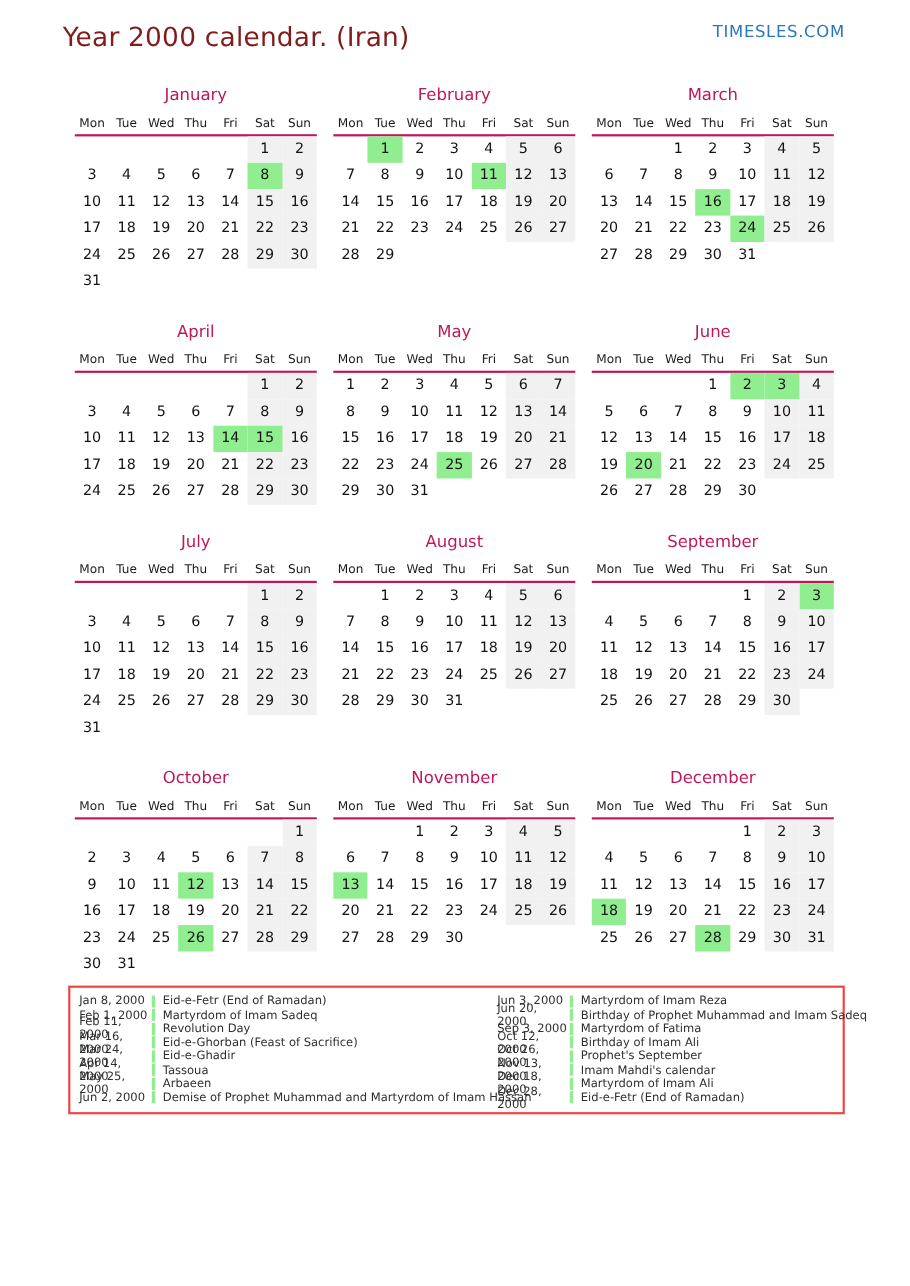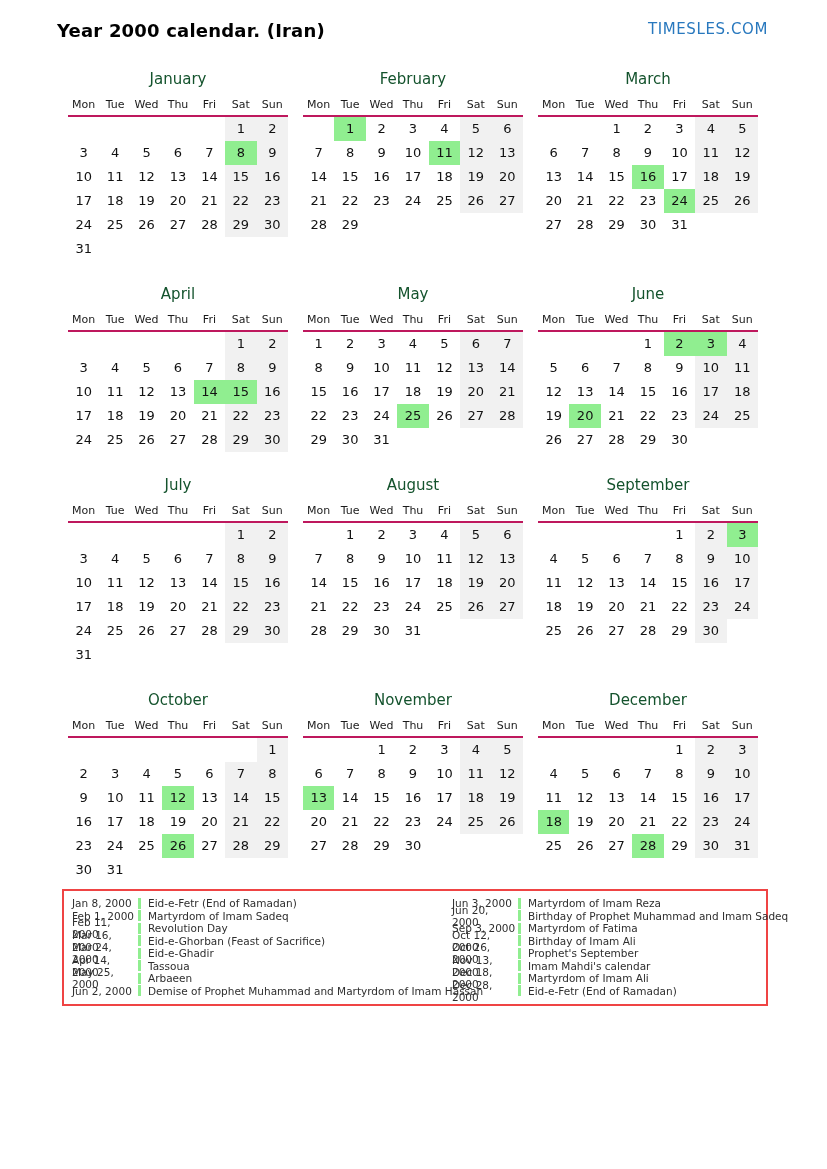--- a/index.html
+++ b/index.html
@@ -1,30 +1,30 @@
 <!DOCTYPE html>
 <html><head>
 <meta charset="utf-8">
 <style>
   html,body { margin:0; padding:0; background:#ffffff; }
   body { width:827px; height:1169px; font-family:"DejaVu Sans","Liberation Sans",sans-serif; }
   .page { position:relative; width:827px; height:1169px; overflow:hidden; }
 
   .header { display:flex; justify-content:space-between; align-items:flex-start;
             padding:20px 59px 0 57px; }
-  .page-title { margin:0; font-size:18px; font-weight:700; color:#000000; letter-spacing:0.2px; }
+  .page-title { margin:0; font-size:24px; font-weight:400; color:#7f1d1d; letter-spacing:0.2px; }
   .site-link { font-size:15px; color:#2878be; text-decoration:none; letter-spacing:0.6px; cursor:pointer; }
 
   .months-grid { margin:28px 0 0 68px; width:690px; display:grid;
                  grid-template-columns:repeat(3,220px); column-gap:15px; row-gap:23px;
                  align-items:start; }
 
   .month { width:220px; }
   .month-title { text-align:center; font-size:15px; line-height:20px; height:20px;
-                 color:#14532d; margin-bottom:8px; cursor:pointer; }
+                 color:#be185d; margin-bottom:8px; cursor:pointer; }
   .weekday-row { display:grid; grid-template-columns:repeat(7,1fr);
                  border-bottom:2px solid #be185d; padding-bottom:2px; }
   .weekday { text-align:center; font-size:11px; line-height:16px; height:16px; color:#1a1a1a; }
   .day-grid { display:grid; grid-template-columns:repeat(7,1fr); }
   .day { height:24px; line-height:24px; text-align:center; font-size:13px; color:#121212; }
   .day.weekend { background:#f1f1f1; }
   .day.holiday { background:#90ee90; }
 
   .legend { margin:7px 0 0 62px; width:706px; box-sizing:border-box;
             border:2px solid #ef4444; padding:6px 4px 7px 8px; display:flex; }

